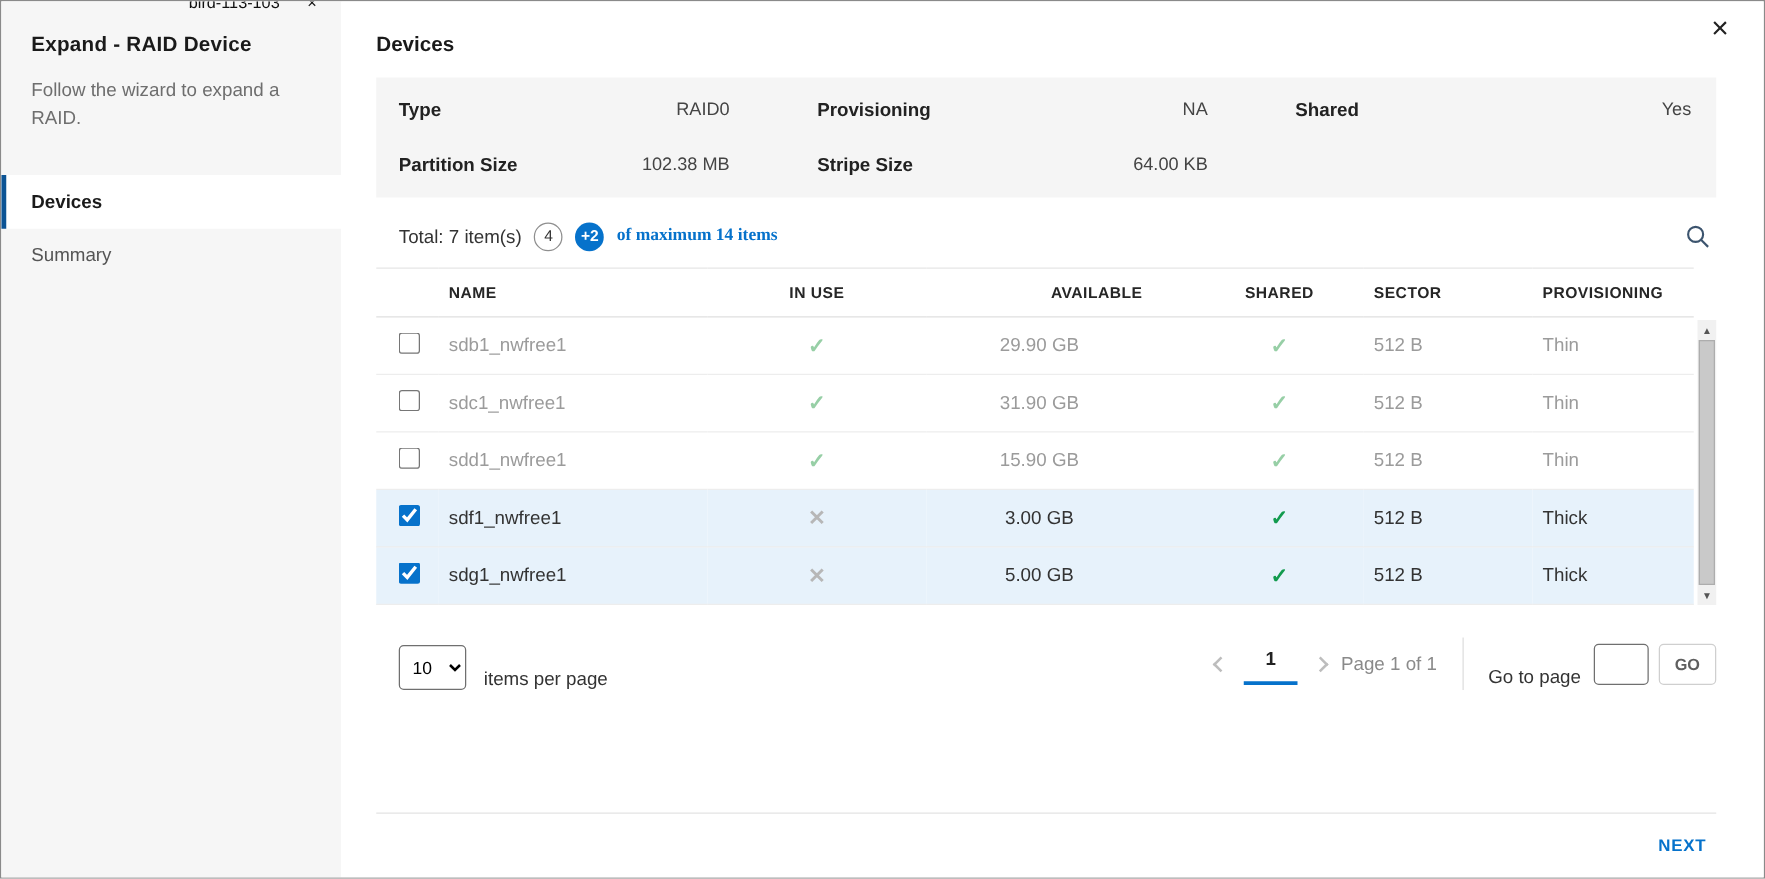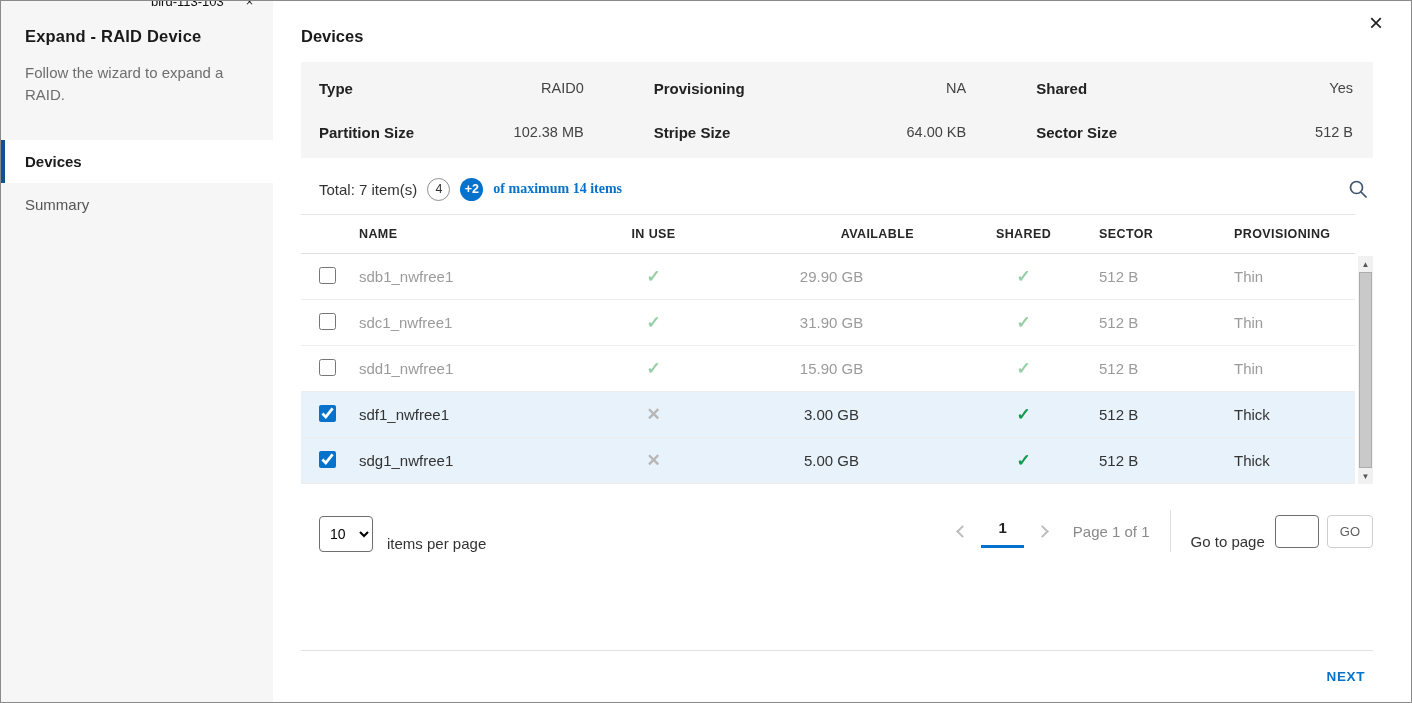--- a/index.html
+++ b/index.html
@@ -218,42 +218,42 @@
   }
   .chev.left { transform: rotate(45deg); }
   .chev.right { transform: rotate(225deg); }
   .page-num {
     font-size: 15px; font-weight: 700; color: #222;
     border-bottom: 3px solid #0672cb;
     padding: 4px 17px 9px;
     margin: 0 14px;
     cursor: pointer;
   }
-  .page-info { font-size: 15px; color: #8a8a8a; margin-left: 26px; white-space: nowrap; }
+  .page-info { font-size: 15px; color: #8a8a8a; margin-left: 12px; white-space: nowrap; }
   .vdiv { width: 1px; height: 42px; background: #dedede; margin: 0 20px; }
   .goto-label { font-size: 15px; color: #333; margin-top: 20px; }
   .goto-input {
     width: 44px; height: 33px;
     border: 1px solid #6f6f6f;
     border-radius: 4px;
     margin-left: 10px;
     font-size: 14px;
     padding: 0 6px;
     font-family: "Liberation Sans", sans-serif;
   }
   .go-btn {
     margin-left: 8px;
     height: 33px;
     padding: 0 12px;
     background: #fff;
     border: 1px solid #cfcfcf;
     border-radius: 4px;
     color: #5f5f5f;
     font-size: 13px;
-    font-weight: 400;
+    font-weight: 700;
     cursor: pointer;
     font-family: "Liberation Sans", sans-serif;
   }
 
   
   .footer {
     margin-top: auto;
     border-top: 1px solid #e3e3e3;
     height: 52px;
     display: flex;
@@ -310,24 +310,20 @@
         <span class="info-label">Shared</span>
         <span class="info-value">Yes</span>
       </div>
       <div class="info-cell">
         <span class="info-label">Partition Size</span>
         <span class="info-value">102.38 MB</span>
       </div>
       <div class="info-cell">
         <span class="info-label">Stripe Size</span>
         <span class="info-value">64.00 KB</span>
-      </div>
-      <div class="info-cell">
-        <span class="info-label">Sector Size</span>
-        <span class="info-value">512 B</span>
       </div>
     </section>
 
     <div class="total-row">
       <span class="total-text">Total: 7 item(s)</span>
       <span class="badge outline">4</span>
       <span class="badge filled">+2</span>
       <span class="max-text">of maximum 14 items</span>
       <span class="search-btn">
         <svg width="21" height="21" viewBox="0 0 21 21" fill="none">

